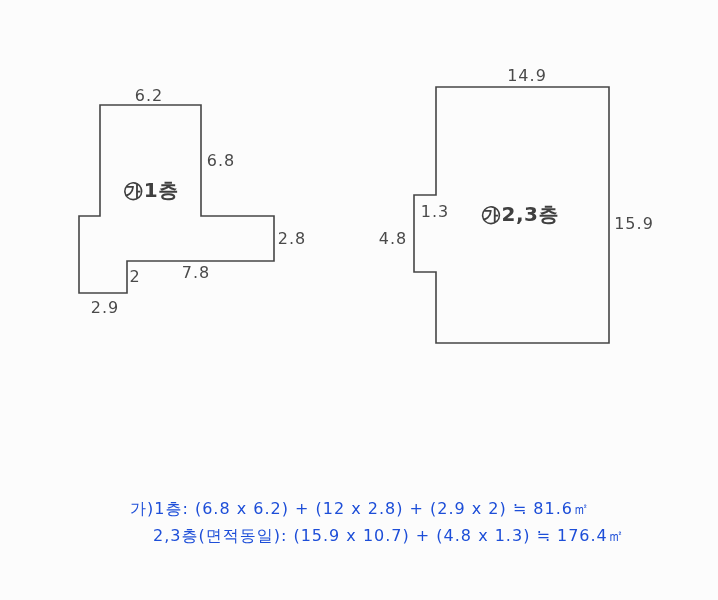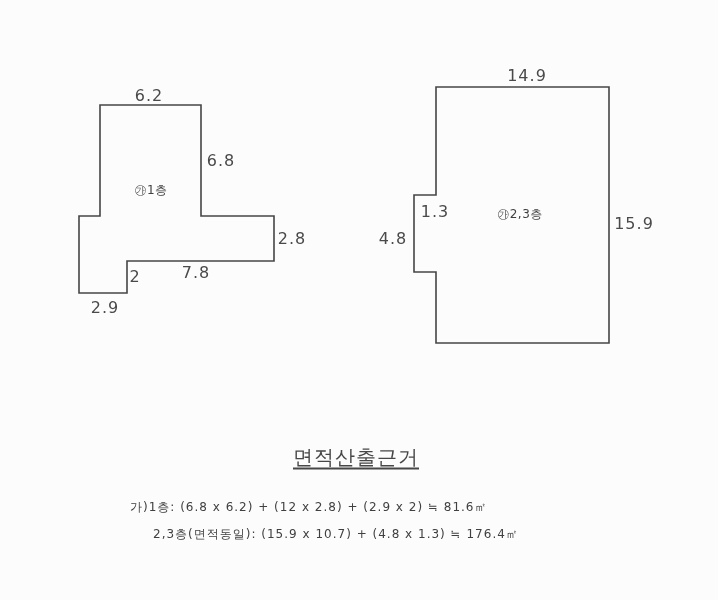--- a/index.html
+++ b/index.html
@@ -28,43 +28,44 @@
     position: absolute;
     transform: translate(-50%, -50%);
     font-size: 16px;
     letter-spacing: 1px;
     white-space: nowrap;
     color: #4a4a4a;
   }
   .shape-label {
     position: absolute;
     transform: translate(-50%, -50%);
-    font-size: 12px;
+    font-size: 20px;
     letter-spacing: 0.5px;
     white-space: nowrap;
     color: #3f3f3f;
+    font-weight: bold;
   }
   .calc-title {
     position: absolute;
     left: 356px;
     top: 457px;
     transform: translate(-50%, -50%);
     font-size: 20px;
     letter-spacing: 1px;
     white-space: nowrap;
     text-decoration: underline;
     text-underline-offset: 4px;
     color: #474747;
   }
   .calc-line {
     position: absolute;
-    font-size: 12px;
+    font-size: 16px;
     letter-spacing: 1px;
     white-space: nowrap;
-    color: #404040;
+    color: #1d4ed8;
   }
   .calc-line-1 { left: 130px; top: 499px; }
   .calc-line-2 { left: 153px; top: 526px; text-align: right; }
 </style>
 </head>
 <body>
 
 <div id="stage">
 
   <svg id="plan-svg" width="718" height="600" viewBox="0 0 718 600">
@@ -79,17 +80,16 @@
   <span class="dim" style="left:196px; top:272px">7.8</span>
   <span class="dim" style="left:135px; top:276px">2</span>
   <span class="dim" style="left:105px; top:307px">2.9</span>
 
   <span class="dim" style="left:527px; top:75px">14.9</span>
   <span class="dim" style="left:435px; top:211px">1.3</span>
   <span class="shape-label" style="left:520px; top:214px">㉮2,3층</span>
   <span class="dim" style="left:393px; top:238px">4.8</span>
   <span class="dim" style="left:634px; top:223px">15.9</span>
 
-  <div class="calc-title">면적산출근거</div>
   <div class="calc-line calc-line-1">가)1층: (6.8 x 6.2) + (12 x 2.8) + (2.9 x 2) ≒ 81.6㎡</div>
   <div class="calc-line calc-line-2">2,3층(면적동일): (15.9 x 10.7) + (4.8 x 1.3) ≒ 176.4㎡</div>
 
 </div>
 
 </body></html>

